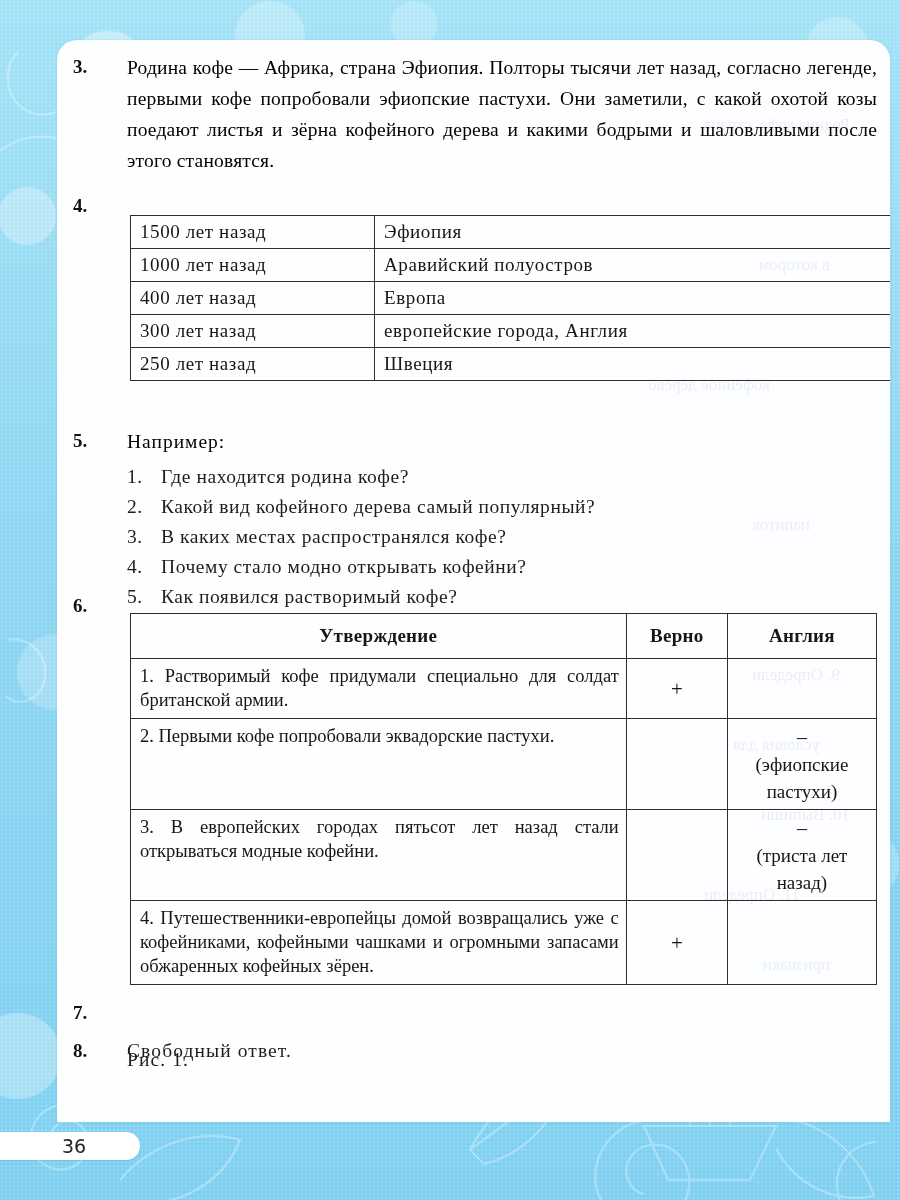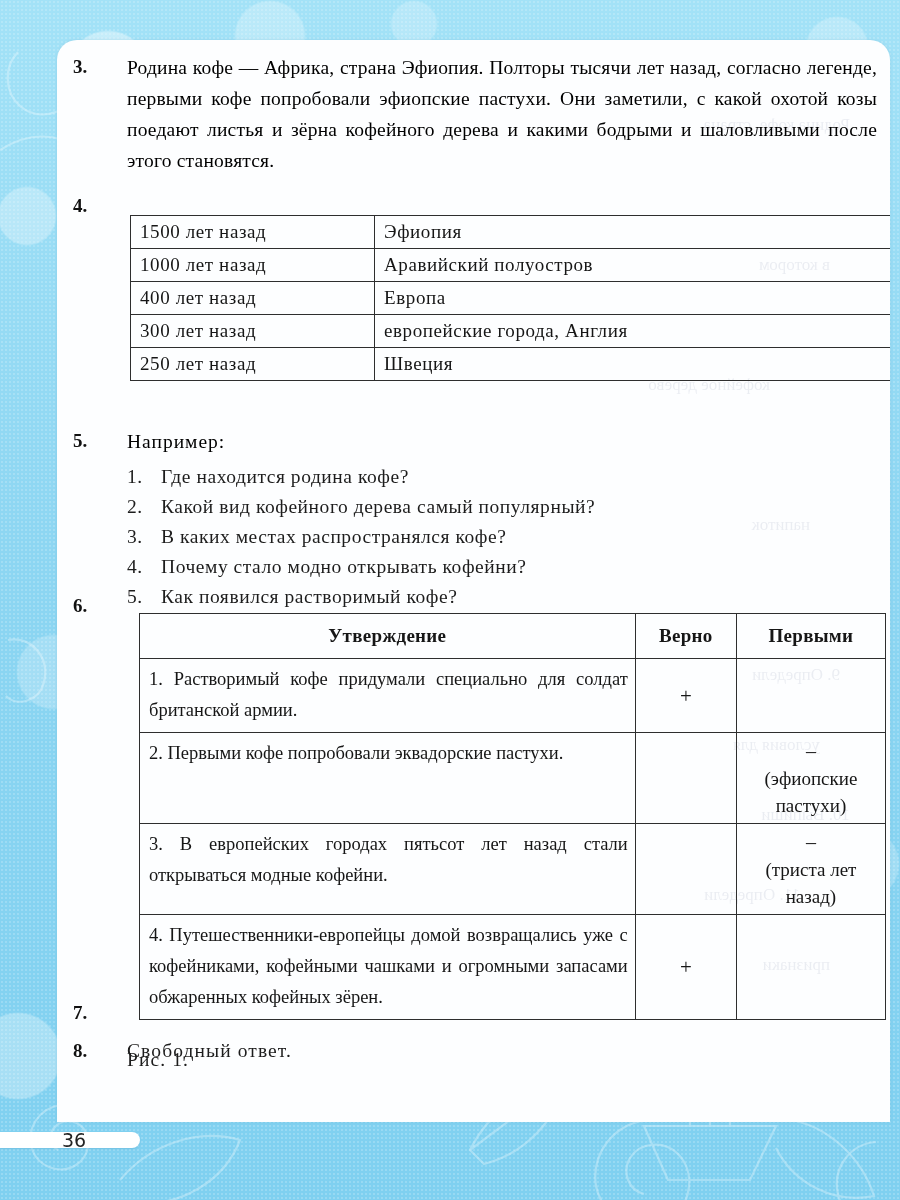--- a/index.html
+++ b/index.html
@@ -114,31 +114,31 @@
   #timeline-table { left: 73px; top: 175px; width: 845px; }
   #timeline-table td {
     height: 32px;
     font-size: 19px;
     padding: 0 0 0 9px;
     letter-spacing: .6px;
   }
   #timeline-table td.c1 { width: 234px; }
 
   
-  #tf-table { left: 82px; top: 573px; width: 747px; }
+  #tf-table { left: 73px; top: 573px; width: 747px; }
   #tf-table th {
     font-weight: bold;
     font-size: 19px;
     text-align: center;
     height: 42px;
     letter-spacing: .3px;
   }
   #tf-table td {
     font-size: 18.5px;
-    line-height: 31px;
+    line-height: 24px;
     vertical-align: top;
     padding: 5px 7px 6px 9px;
     text-align: justify;
     text-align-last: left;
   }
   #tf-table td.mark {
     text-align: center;
     text-align-last: center;
     vertical-align: middle;
     font-size: 21px;
@@ -170,21 +170,21 @@
     letter-spacing: 1.1px;
     font-family: "Liberation Serif", serif;
   }
 
   
   #page-number-tab {
     position: absolute;
     left: 0;
     top: 1132px;
     width: 140px;
-    height: 16px;
+    height: 28px;
     background: #ffffff;
     border-radius: 0 16px 16px 0;
     box-shadow: 0 1px 2px rgba(80,150,185,.28);
   }
   #page-number-tab span {
     position: absolute;
     left: 62px;
     top: 50%;
     transform: translateY(-50%);
     font-family: "DejaVu Sans", sans-serif;
@@ -283,21 +283,21 @@
       </div>
     </div>
 
     <div class="num" style="left:16px; top:555px;">6.</div>
 
     <table id="tf-table">
       <thead>
         <tr>
           <th class="col-stmt">Утверждение</th>
           <th class="col-true">Верно</th>
-          <th class="col-false">Первыми</th>
+          <th class="col-false">Англия</th>
         </tr>
       </thead>
       <tbody>
         <tr>
           <td>1. Растворимый кофе придумали специально для солдат британской армии.</td>
           <td class="mark">+</td>
           <td class="mark">
             <span class="dash"></span>
             <span class="note"></span>
           </td>

